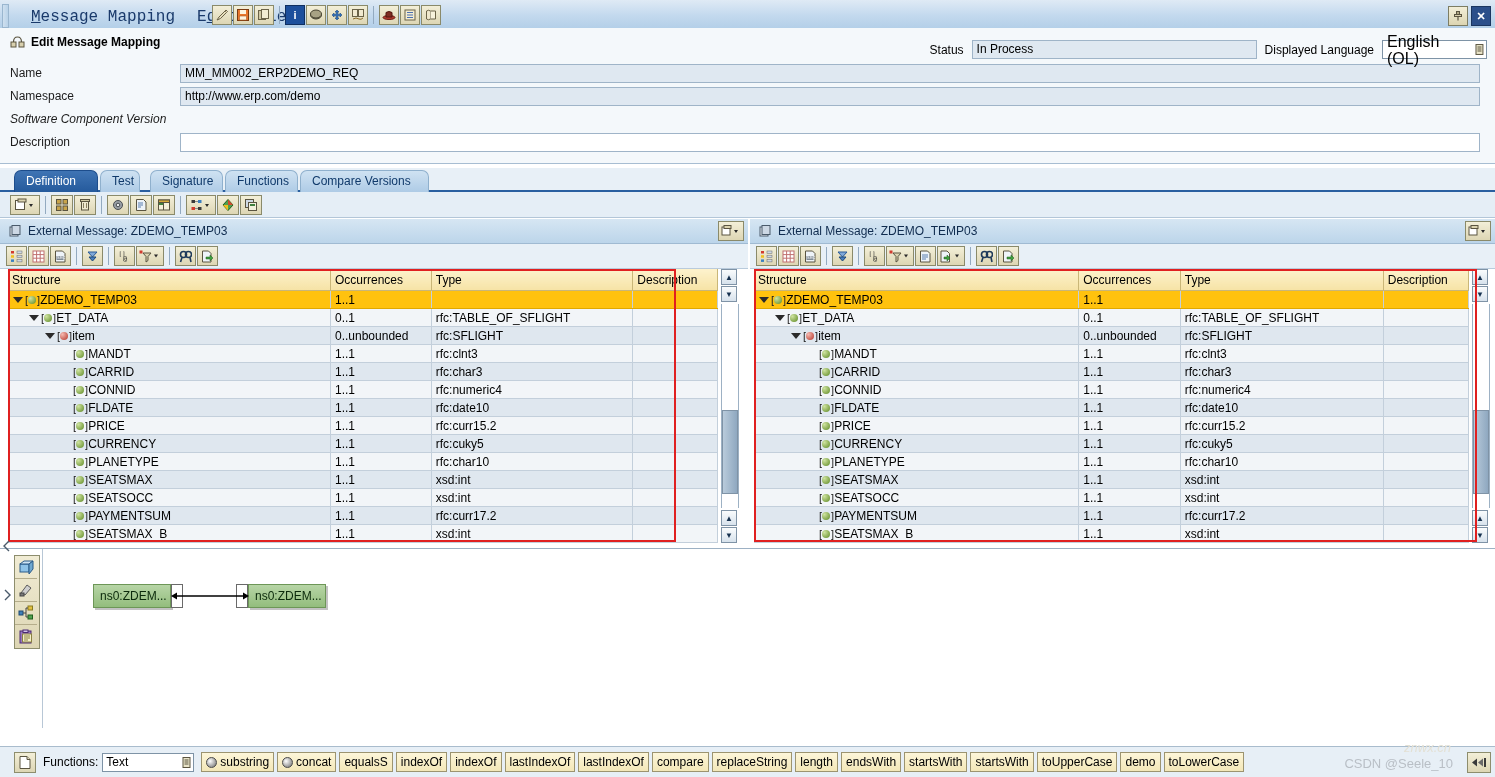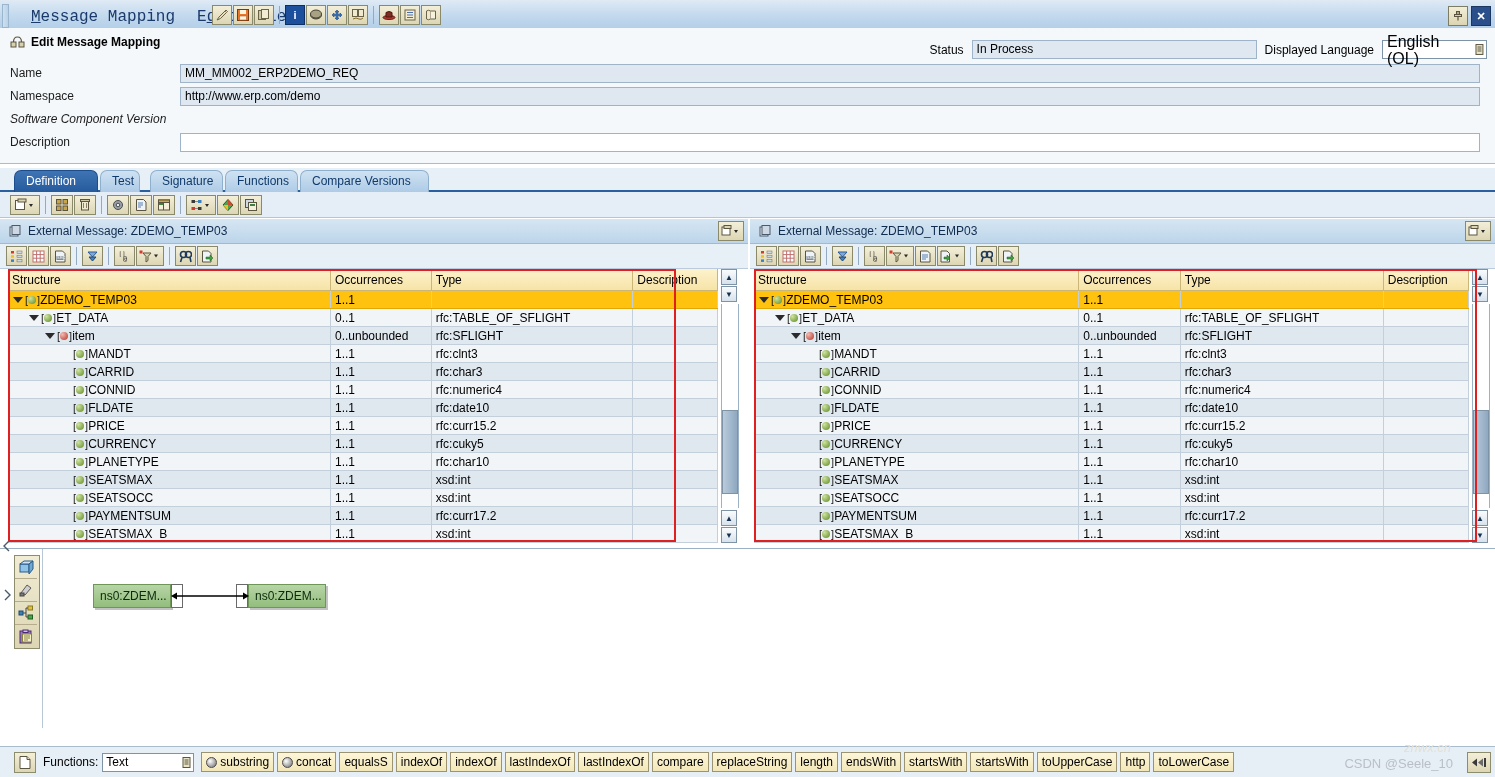--- a/index.html
+++ b/index.html
@@ -1238,21 +1238,21 @@
         <div class="fn-btn">
           <span>startsWith</span>
         </div>
         <div class="fn-btn">
           <span>startsWith</span>
         </div>
         <div class="fn-btn">
           <span>toUpperCase</span>
         </div>
         <div class="fn-btn">
-          <span>http</span>
+          <span>demo</span>
         </div>
         <div class="fn-btn">
           <span>toLowerCase</span>
         </div>
       </div>
 
     <div class="wm2">znwx.cn</div>
     <div class="watermark">CSDN @Seele_10</div>
     <div class="fb-right">
       <svg width="18" height="13" viewBox="0 0 18 13">

